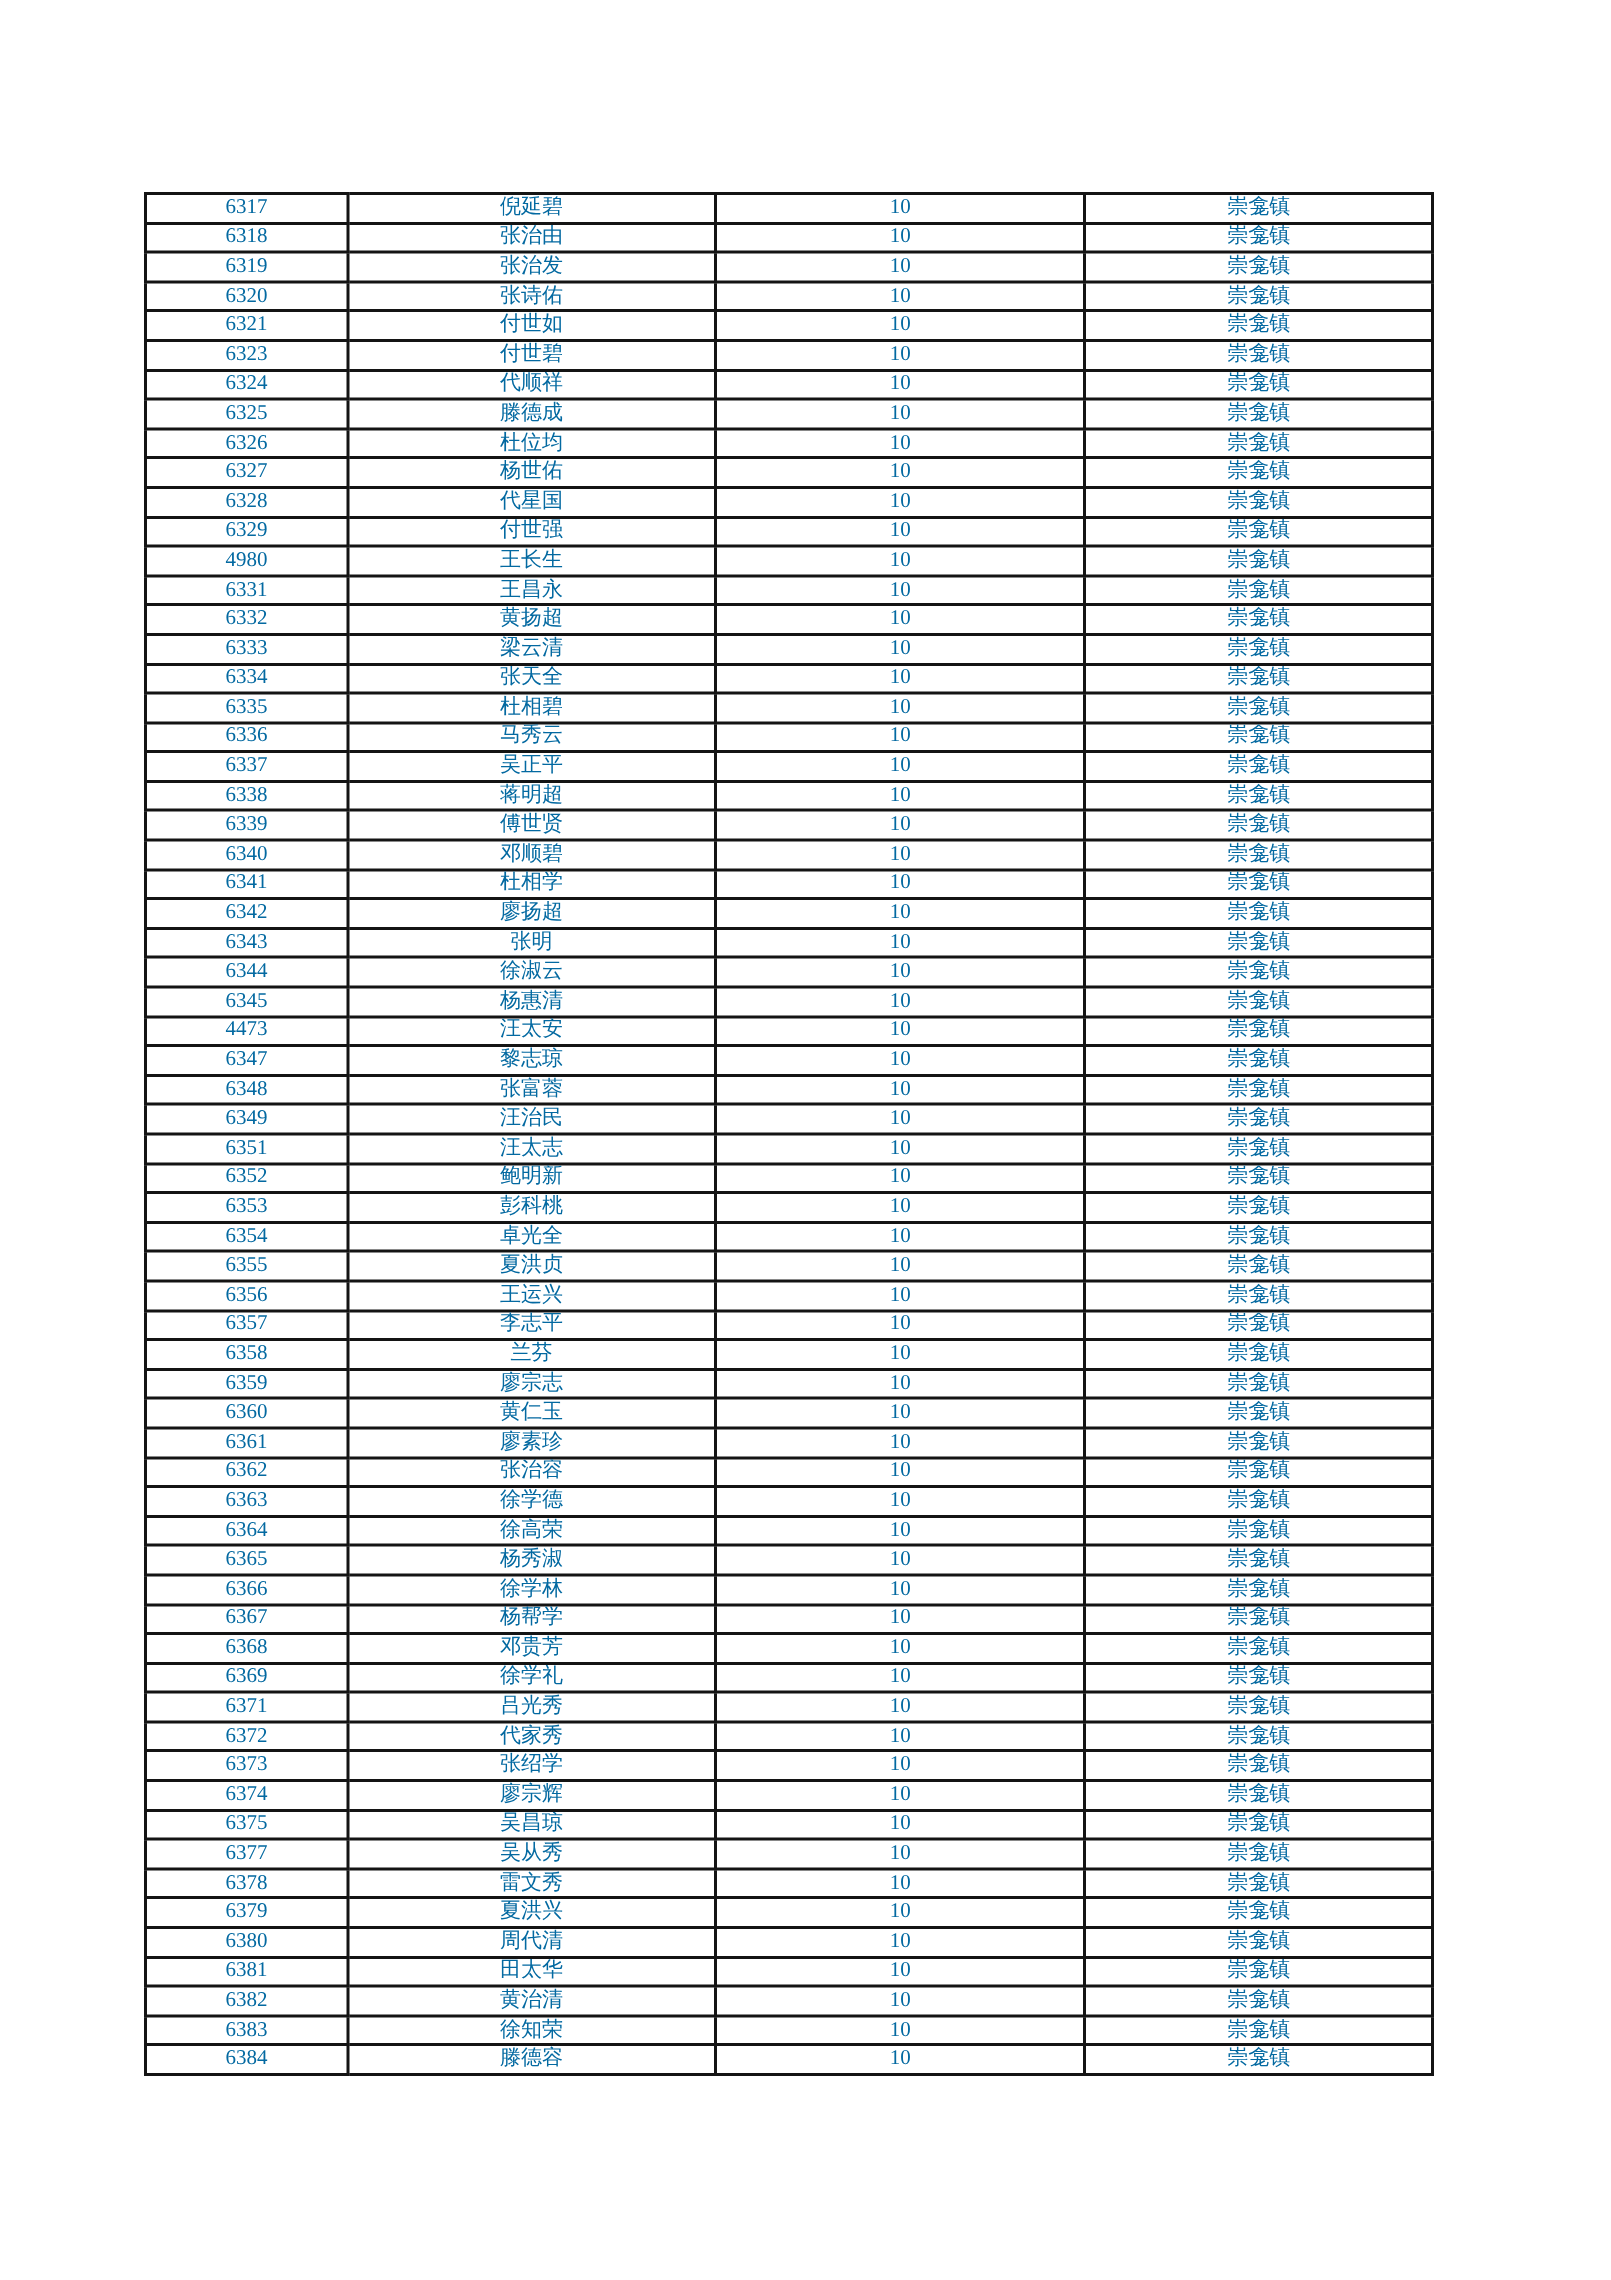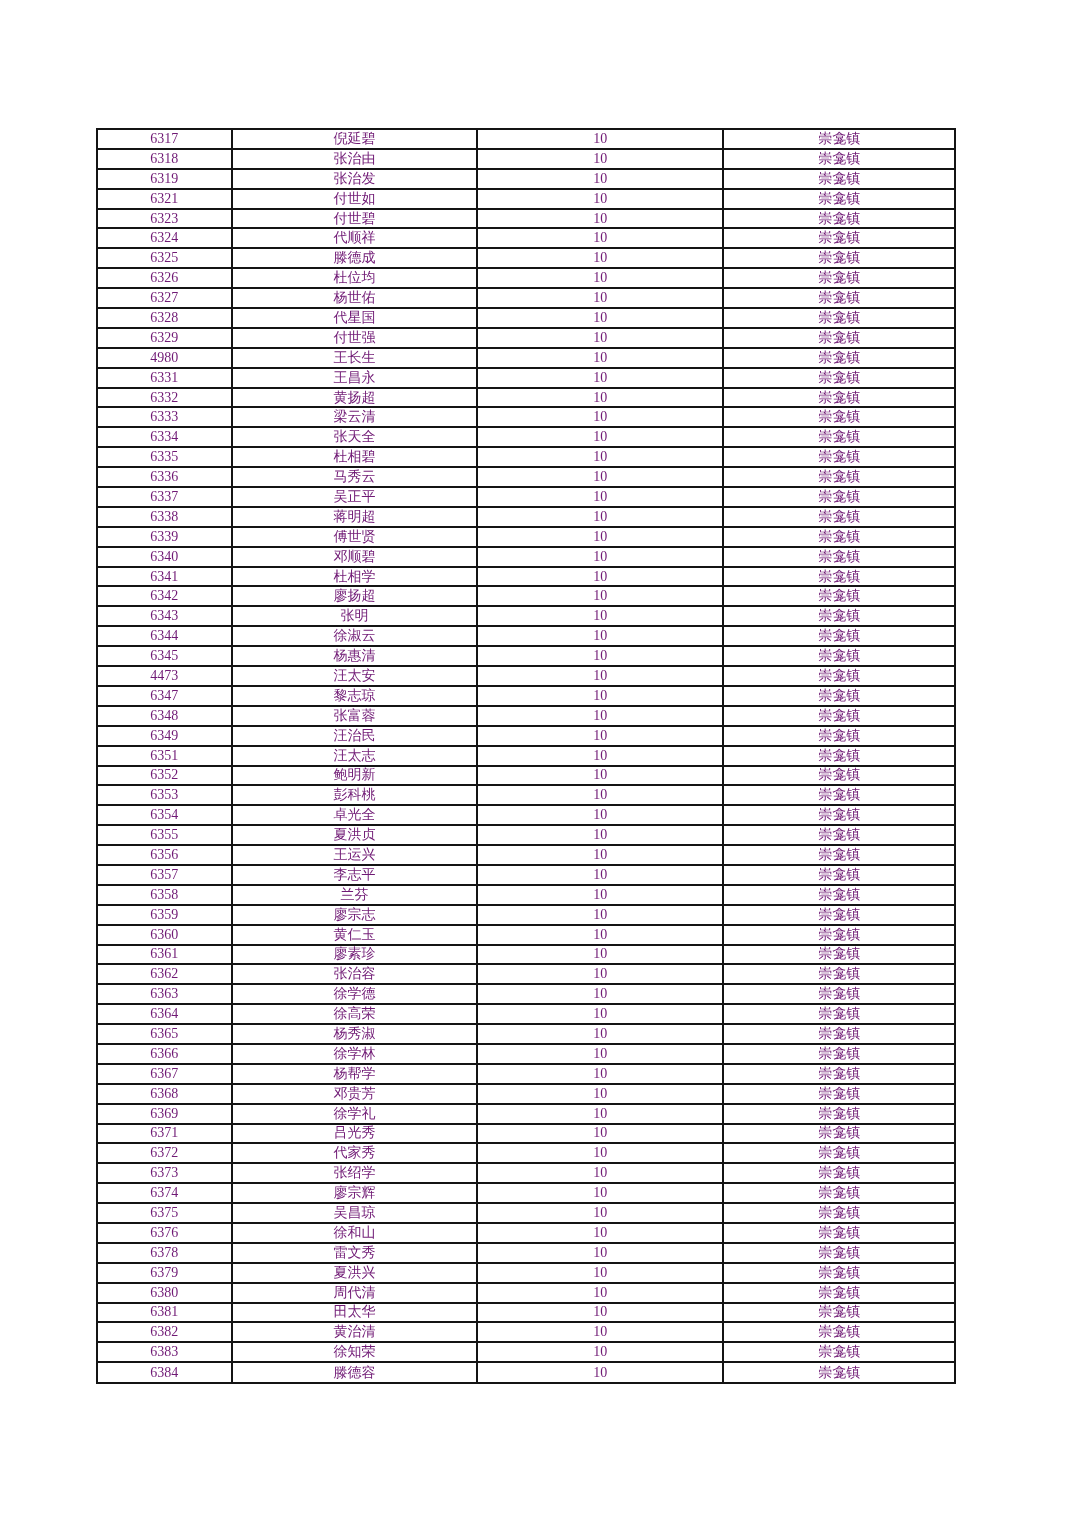--- a/index.html
+++ b/index.html
@@ -6,21 +6,21 @@
     margin: 0;
     padding: 0;
     background: #ffffff;
   }
   .page {
     position: relative;
     width: 1074px;
     height: 1520px;
     background: #ffffff;
     font-family: "Liberation Serif", "DejaVu Serif", serif;
-    color: #701a75;
+    color: #0369a1;
   }
   table.records {
     position: absolute;
     left: 96px;
     top: 128px;
     width: 860px;
     height: 1256px;
     border-collapse: collapse;
     table-layout: fixed;
   }
@@ -63,20 +63,26 @@
           <td>10</td>
           <td>崇龛镇</td>
         </tr>
         <tr>
           <td>6319</td>
           <td>张治发</td>
           <td>10</td>
           <td>崇龛镇</td>
         </tr>
         <tr>
+          <td>6320</td>
+          <td>张诗佑</td>
+          <td>10</td>
+          <td>崇龛镇</td>
+        </tr>
+        <tr>
           <td>6321</td>
           <td>付世如</td>
           <td>10</td>
           <td>崇龛镇</td>
         </tr>
         <tr>
           <td>6323</td>
           <td>付世碧</td>
           <td>10</td>
           <td>崇龛镇</td>
@@ -375,22 +381,22 @@
           <td>10</td>
           <td>崇龛镇</td>
         </tr>
         <tr>
           <td>6375</td>
           <td>吴昌琼</td>
           <td>10</td>
           <td>崇龛镇</td>
         </tr>
         <tr>
-          <td>6376</td>
-          <td>徐和山</td>
+          <td>6377</td>
+          <td>吴从秀</td>
           <td>10</td>
           <td>崇龛镇</td>
         </tr>
         <tr>
           <td>6378</td>
           <td>雷文秀</td>
           <td>10</td>
           <td>崇龛镇</td>
         </tr>
         <tr>

